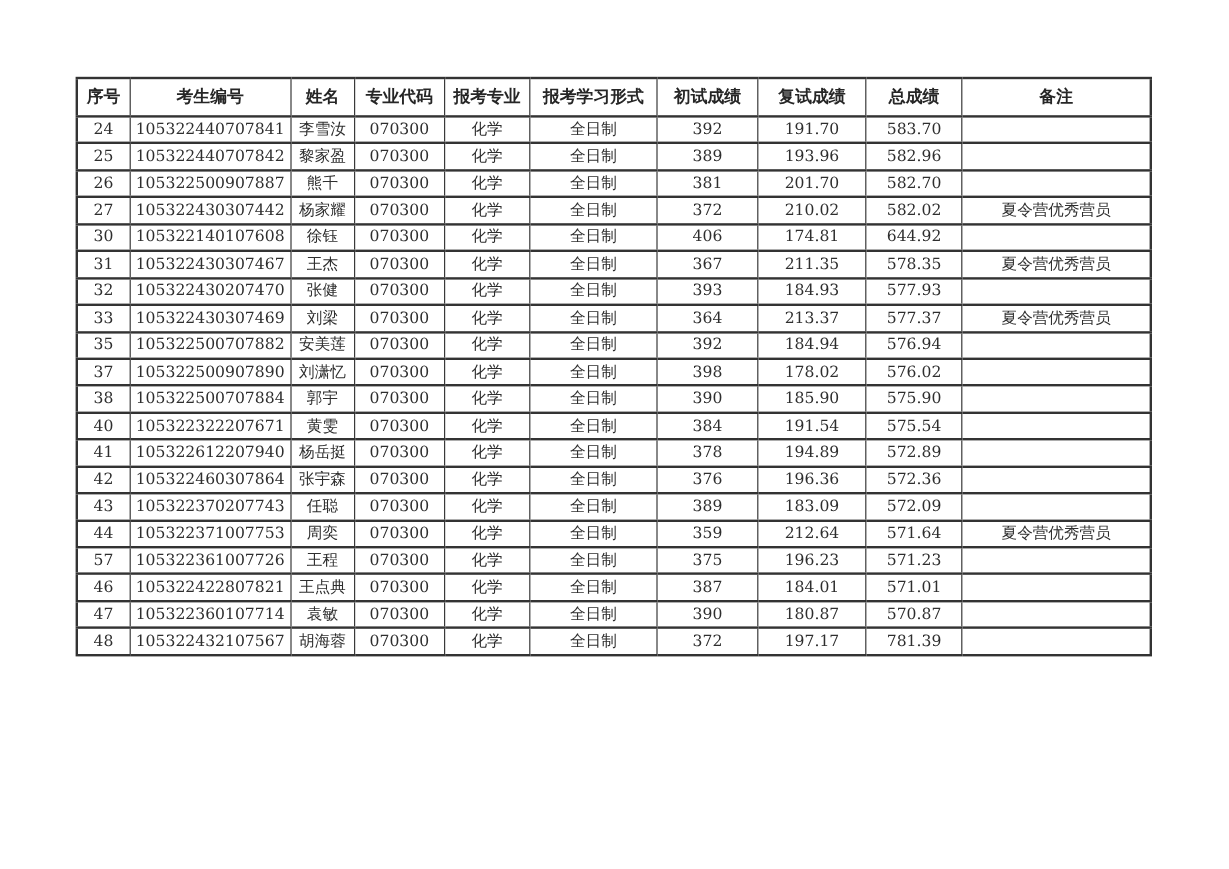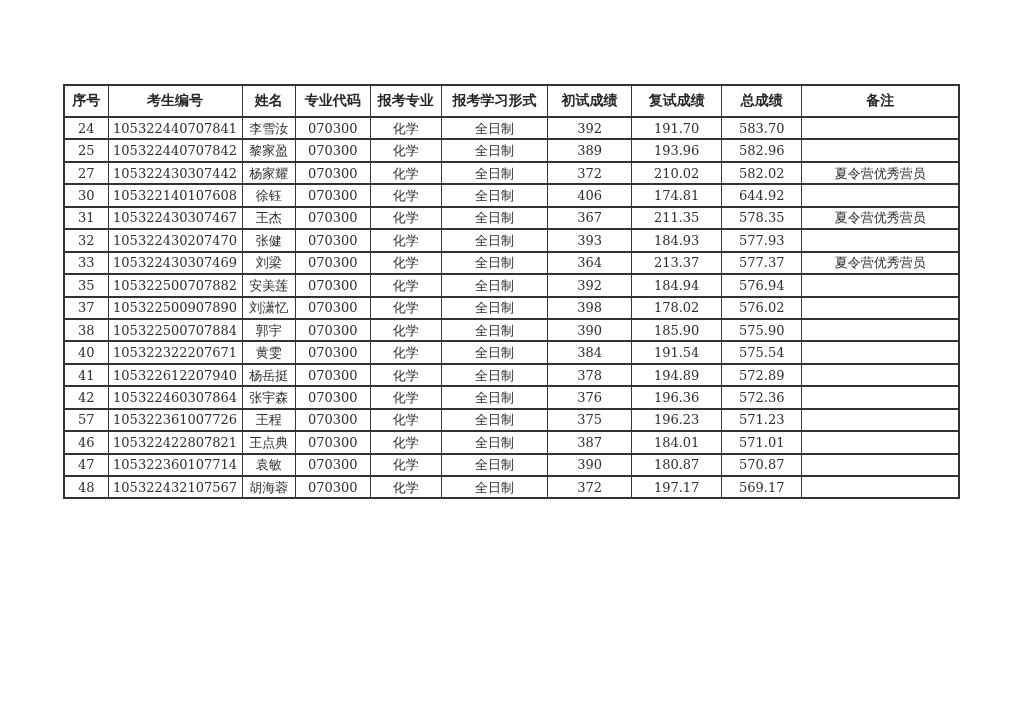--- a/index.html
+++ b/index.html
@@ -11,21 +11,20 @@
     width: 1024px;
     height: 724px;
     font-family: "DejaVu Serif", "Liberation Serif", serif;
     overflow: hidden;
   }
   .page {
     position: relative;
     width: 1024px;
     height: 671px;
     background: #ffffff;
-    margin-top: 20px;
   }
   table.score-table {
     position: absolute;
     left: 63px;
     top: 64px;
     width: 897px;
     border-collapse: collapse;
     table-layout: fixed;
     color: #2e2e2e;
     border: 2px solid #333333;
@@ -115,20 +114,32 @@
           <td>黎家盈</td>
           <td>070300</td>
           <td>化学</td>
           <td>全日制</td>
           <td>389</td>
           <td>193.96</td>
           <td>582.96</td>
           <td></td>
         </tr>
         <tr>
+          <td>26</td>
+          <td>105322500907887</td>
+          <td>熊千</td>
+          <td>070300</td>
+          <td>化学</td>
+          <td>全日制</td>
+          <td>381</td>
+          <td>201.70</td>
+          <td>582.70</td>
+          <td></td>
+        </tr>
+        <tr>
           <td>27</td>
           <td>105322430307442</td>
           <td>杨家耀</td>
           <td>070300</td>
           <td>化学</td>
           <td>全日制</td>
           <td>372</td>
           <td>210.02</td>
           <td>582.02</td>
           <td>夏令营优秀营员</td>
@@ -247,20 +258,44 @@
           <td>张宇森</td>
           <td>070300</td>
           <td>化学</td>
           <td>全日制</td>
           <td>376</td>
           <td>196.36</td>
           <td>572.36</td>
           <td></td>
         </tr>
         <tr>
+          <td>43</td>
+          <td>105322370207743</td>
+          <td>任聪</td>
+          <td>070300</td>
+          <td>化学</td>
+          <td>全日制</td>
+          <td>389</td>
+          <td>183.09</td>
+          <td>572.09</td>
+          <td></td>
+        </tr>
+        <tr>
+          <td>44</td>
+          <td>105322371007753</td>
+          <td>周奕</td>
+          <td>070300</td>
+          <td>化学</td>
+          <td>全日制</td>
+          <td>359</td>
+          <td>212.64</td>
+          <td>571.64</td>
+          <td>夏令营优秀营员</td>
+        </tr>
+        <tr>
           <td>57</td>
           <td>105322361007726</td>
           <td>王程</td>
           <td>070300</td>
           <td>化学</td>
           <td>全日制</td>
           <td>375</td>
           <td>196.23</td>
           <td>571.23</td>
           <td></td>
@@ -291,18 +326,18 @@
         </tr>
         <tr>
           <td>48</td>
           <td>105322432107567</td>
           <td>胡海蓉</td>
           <td>070300</td>
           <td>化学</td>
           <td>全日制</td>
           <td>372</td>
           <td>197.17</td>
-          <td>569.17</td>
+          <td>781.39</td>
           <td></td>
         </tr>
       </tbody>
   </table>
 </div>
 
 </body></html>

